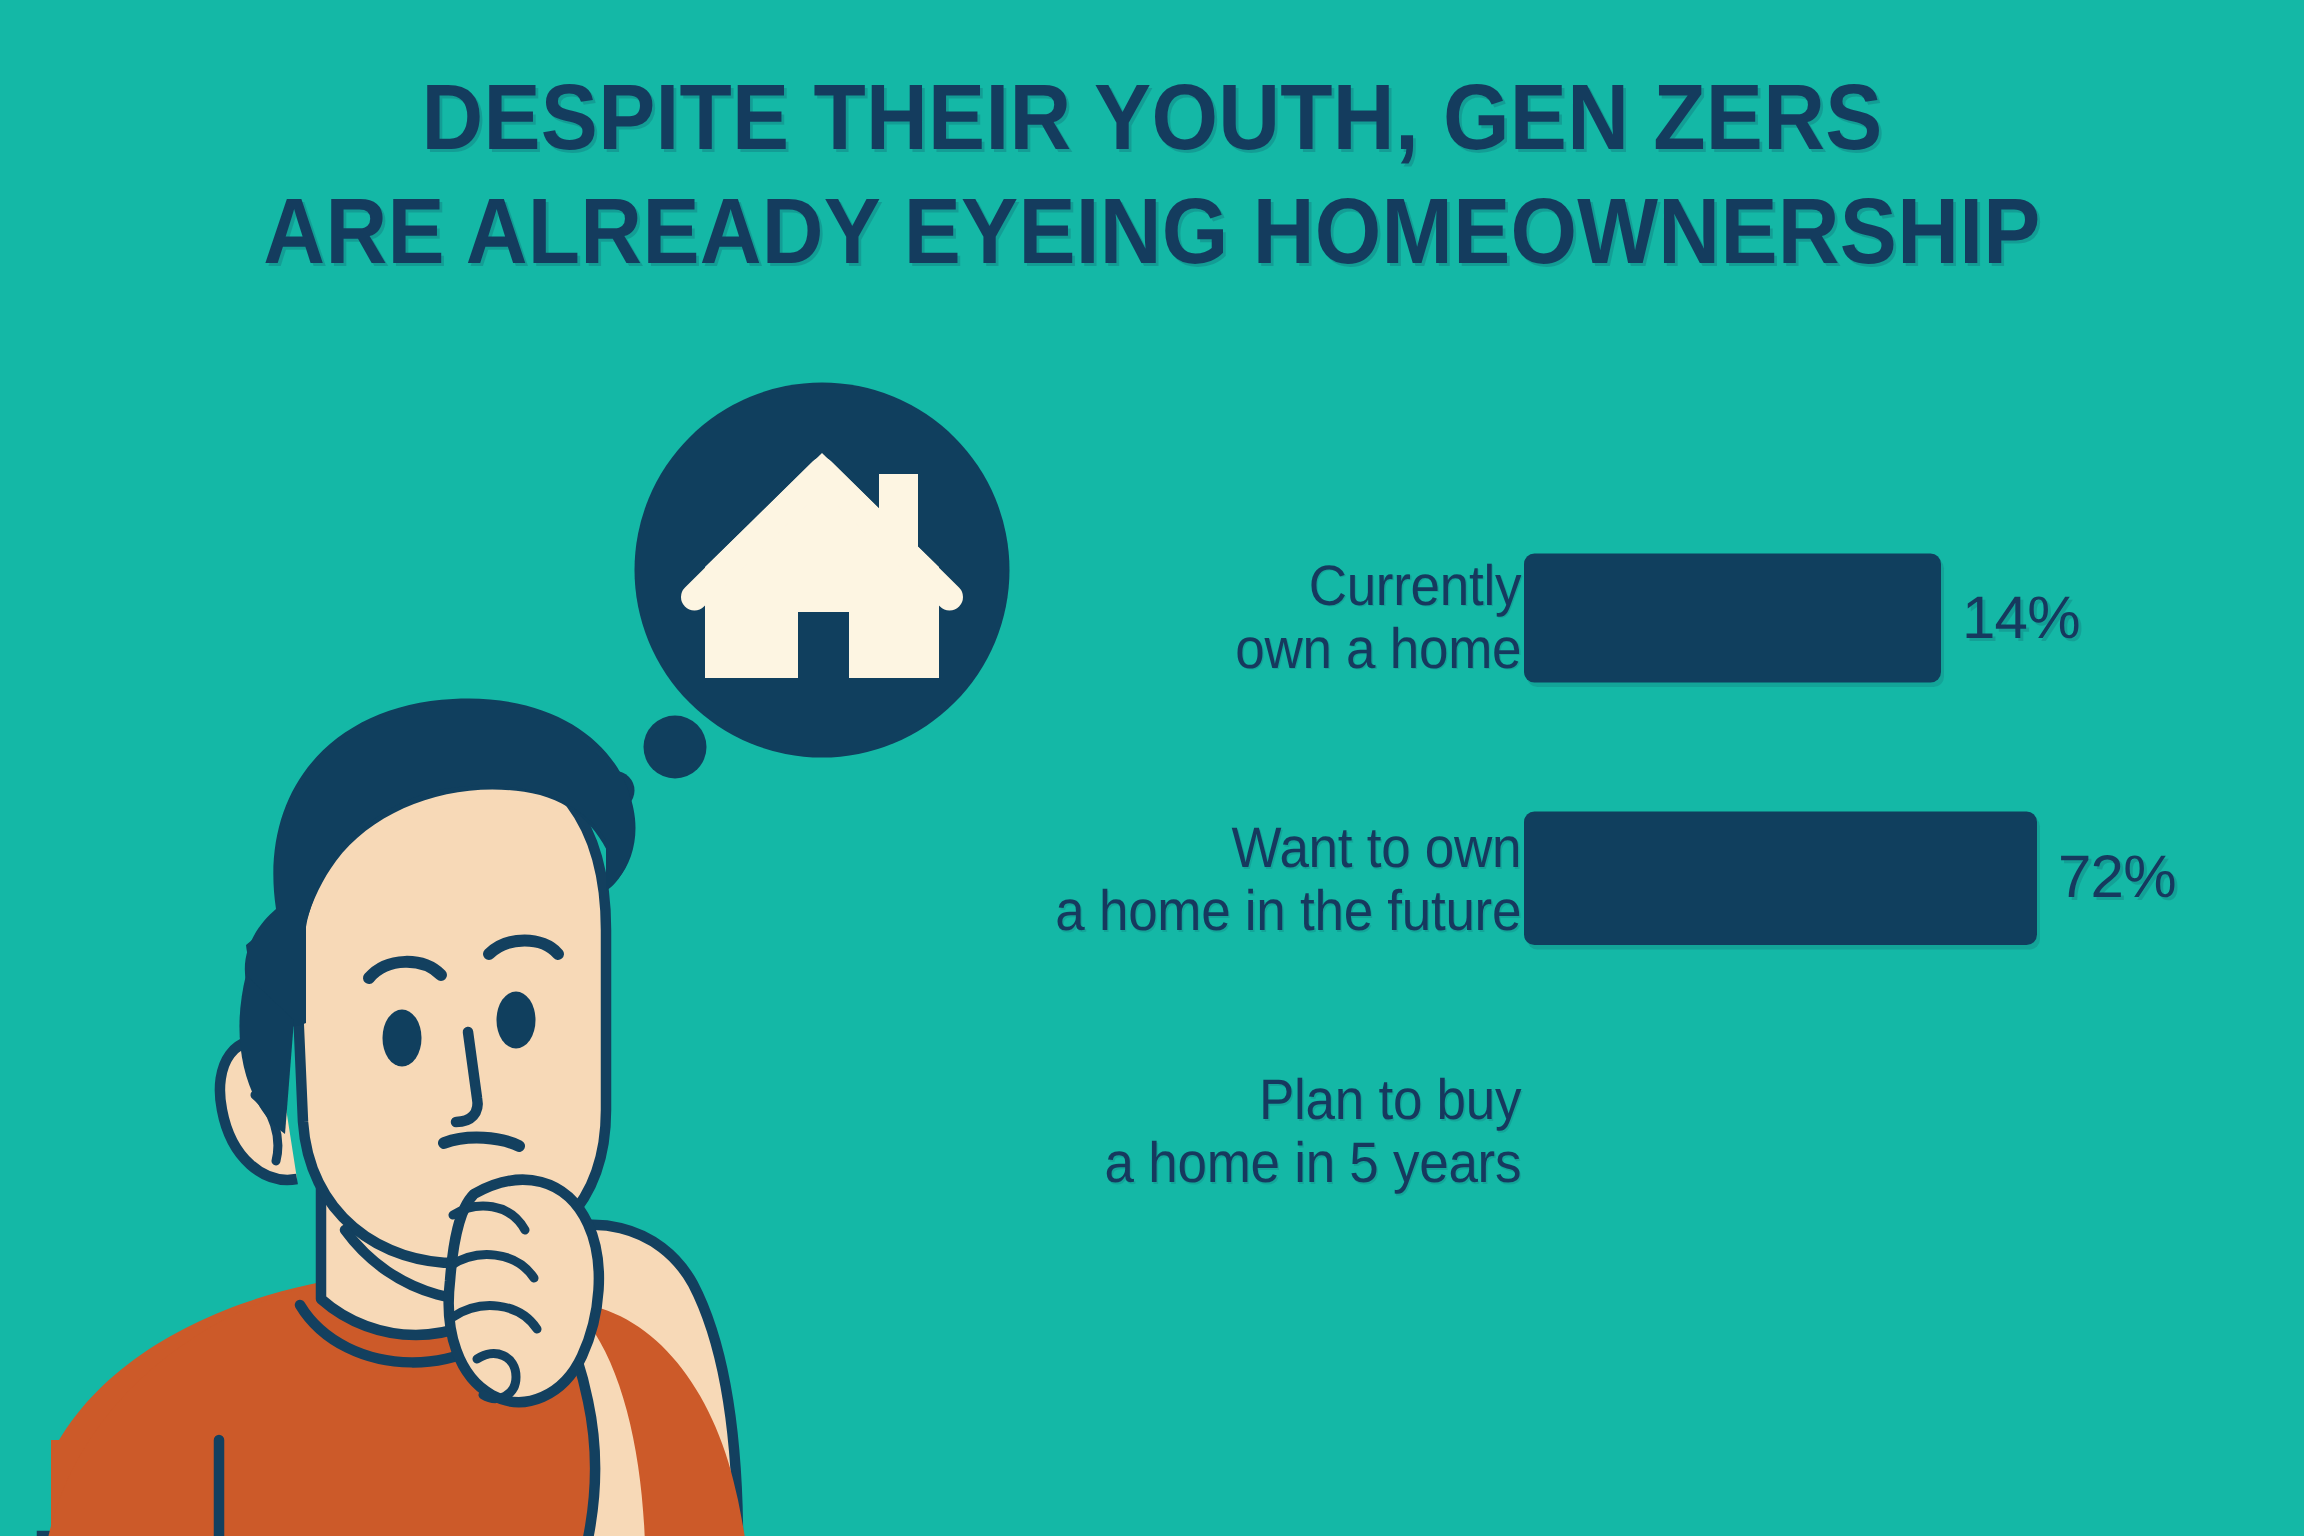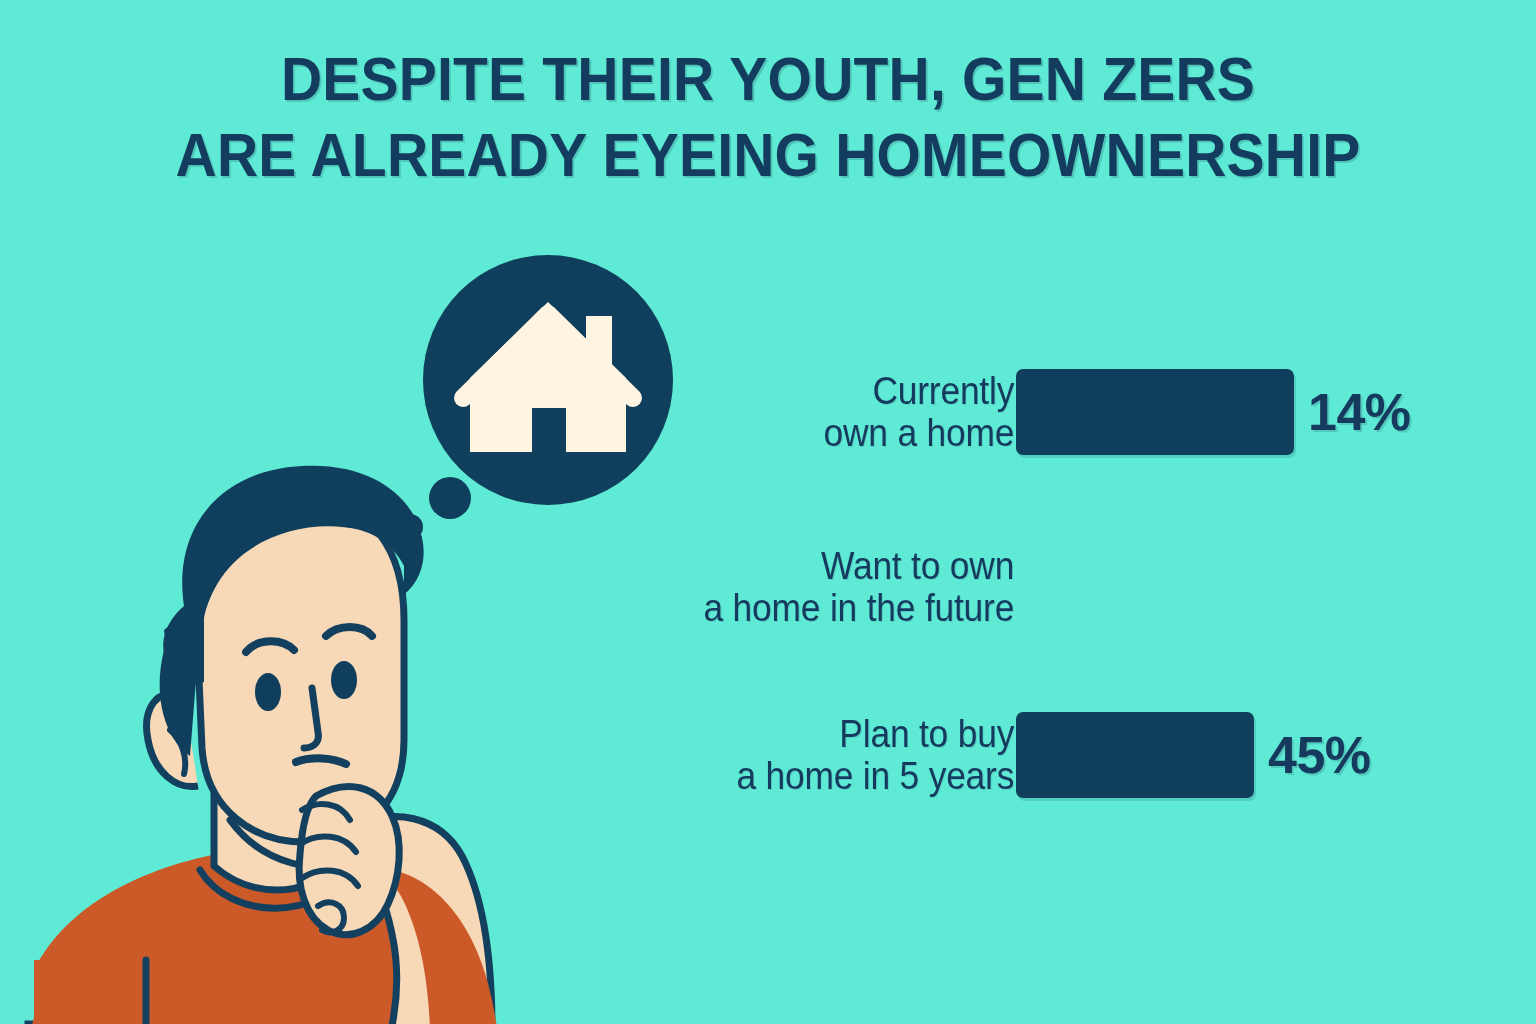--- a/index.html
+++ b/index.html
@@ -4,21 +4,21 @@
 <style>
   html, body {
     margin: 0;
     padding: 0;
     background: #fdf5e2;
   }
   #infographic {
     position: relative;
     width: 1536px;
     height: 1024px;
-    background: #5eead4;
+    background: #14b8a6;
     overflow: hidden;
     font-family: "Liberation Sans", sans-serif;
   }
 
   
   .title-block {
     position: absolute;
     top: 48px;
     left: 0;
     width: 1536px;
@@ -94,22 +94,22 @@
   .bar {
     height: 86px;
     background: #103f5e;
     border-radius: 7px;
     box-shadow: 2px 3px 0 rgba(16,40,70,0.14);
   }
   .row-2 .bar { height: 89px; }
   .pct {
     color: #16395e;
     font-family: "Liberation Sans", sans-serif;
-    font-weight: bold;
-    font-size: 52px;
+    font-weight: normal;
+    font-size: 40px;
     letter-spacing: -0.5px;
     margin-left: 14px;
     white-space: nowrap;
     text-shadow: 2px 2px 0 rgba(16,40,70,0.16);
   }
 </style>
 </head>
 <body>
 
 <div id="infographic">
@@ -303,28 +303,28 @@
         <div class="bar" style="width:278px"></div>
         <div class="pct">14%</div>
       </div>
     </div>
 
     <div class="row row-2">
       <div class="row-label">
         <span class="lbl-line">Want to own</span>
         <span class="lbl-line">a home in the future</span>
       </div>
+      <div class="bar-wrap">
+        <div class="bar" style="width:342px"></div>
+        <div class="pct">72%</div>
+      </div>
     </div>
 
     <div class="row row-3">
       <div class="row-label">
         <span class="lbl-line">Plan to buy</span>
         <span class="lbl-line">a home in 5 years</span>
       </div>
-      <div class="bar-wrap">
-        <div class="bar" style="width:238px"></div>
-        <div class="pct">45%</div>
-      </div>
     </div>
 
   </div>
 
 </div>
 
 </body></html>

